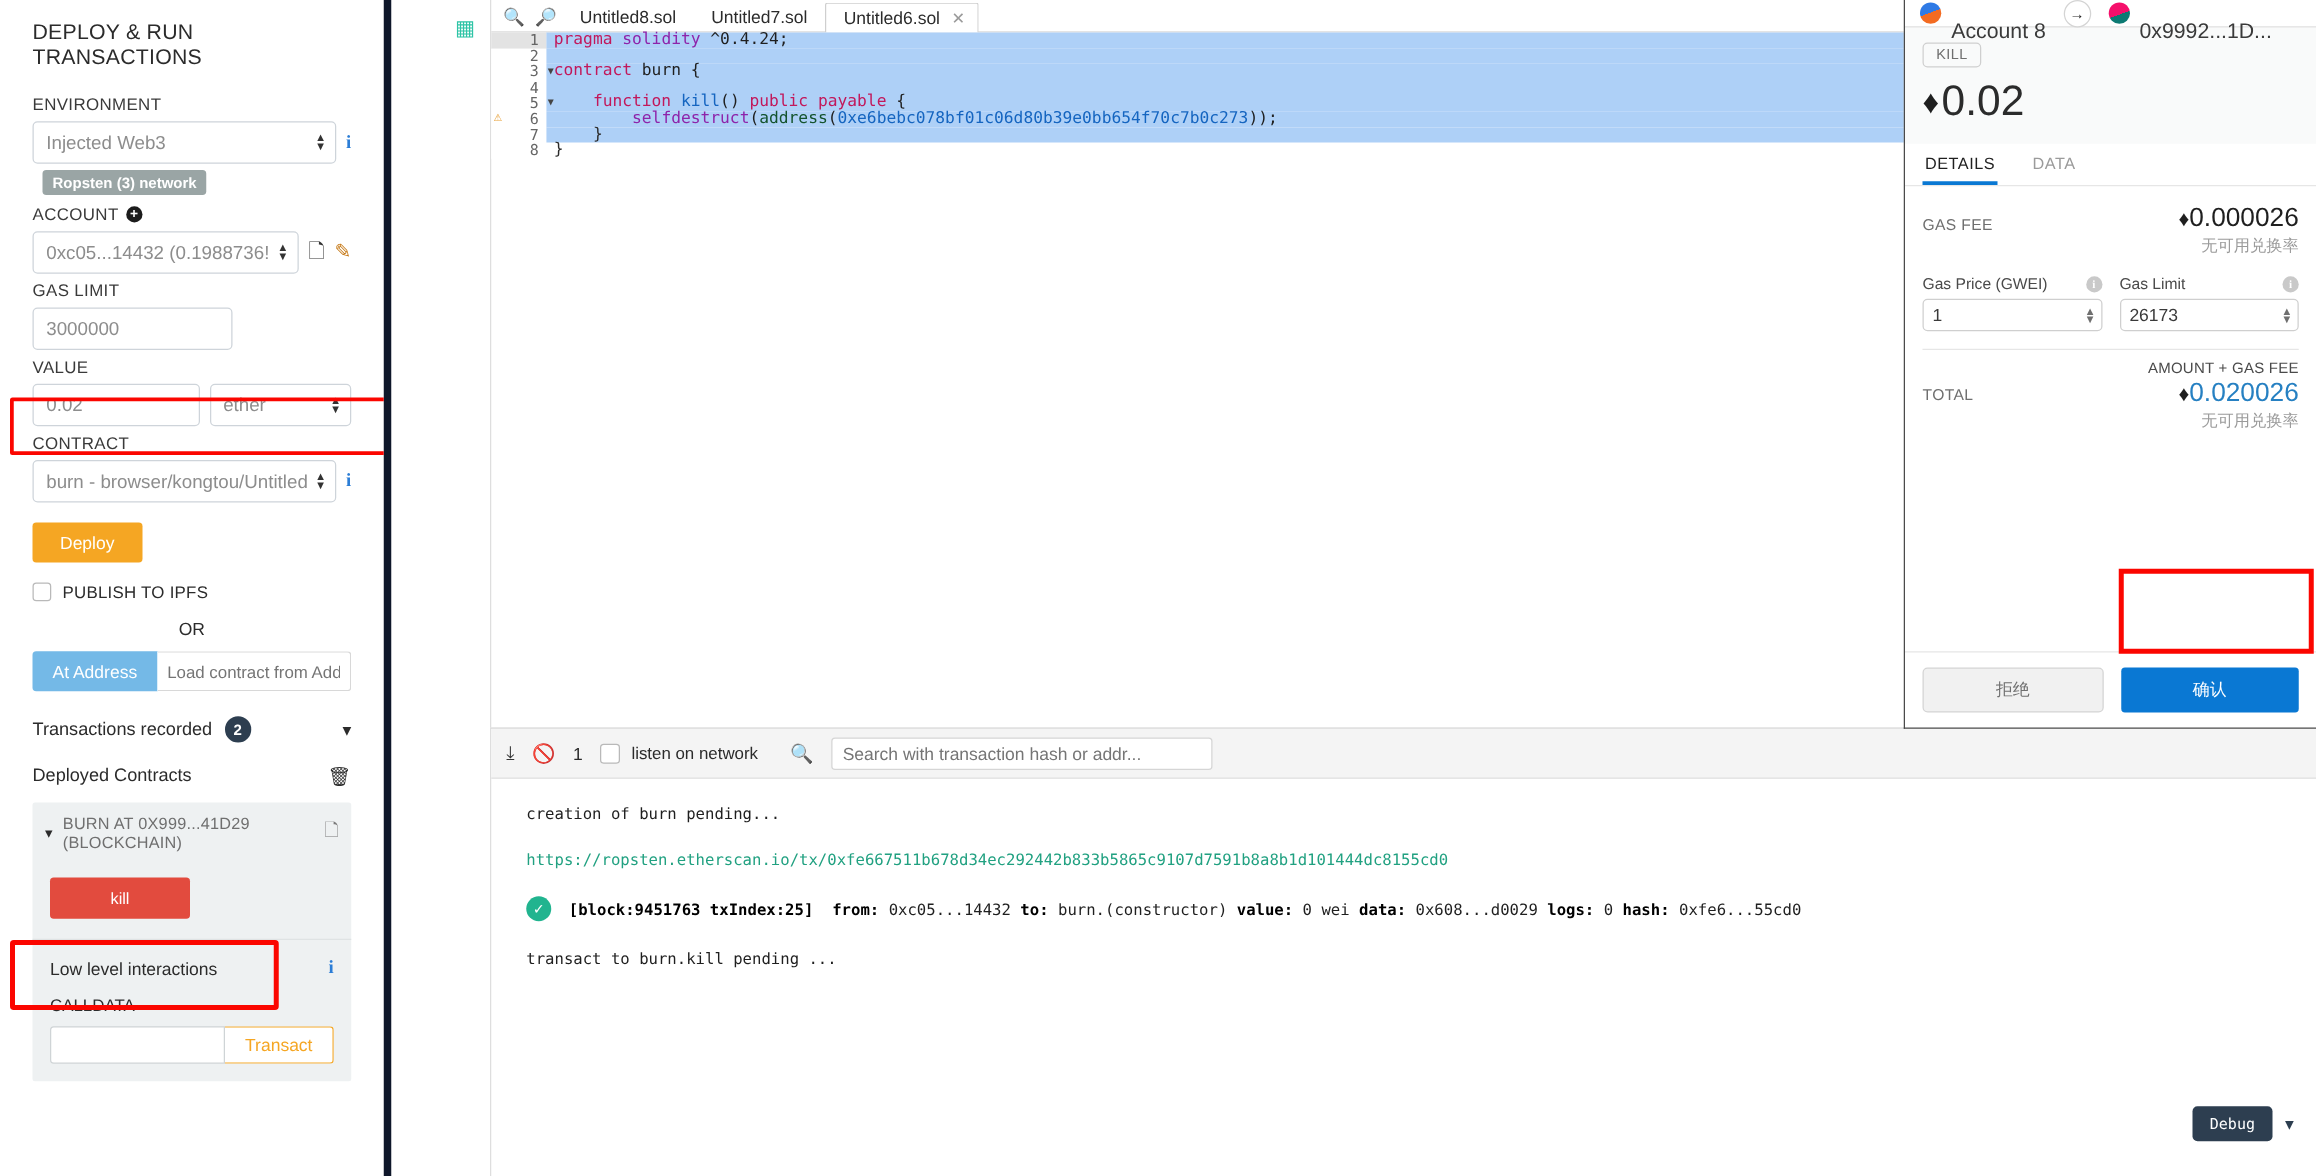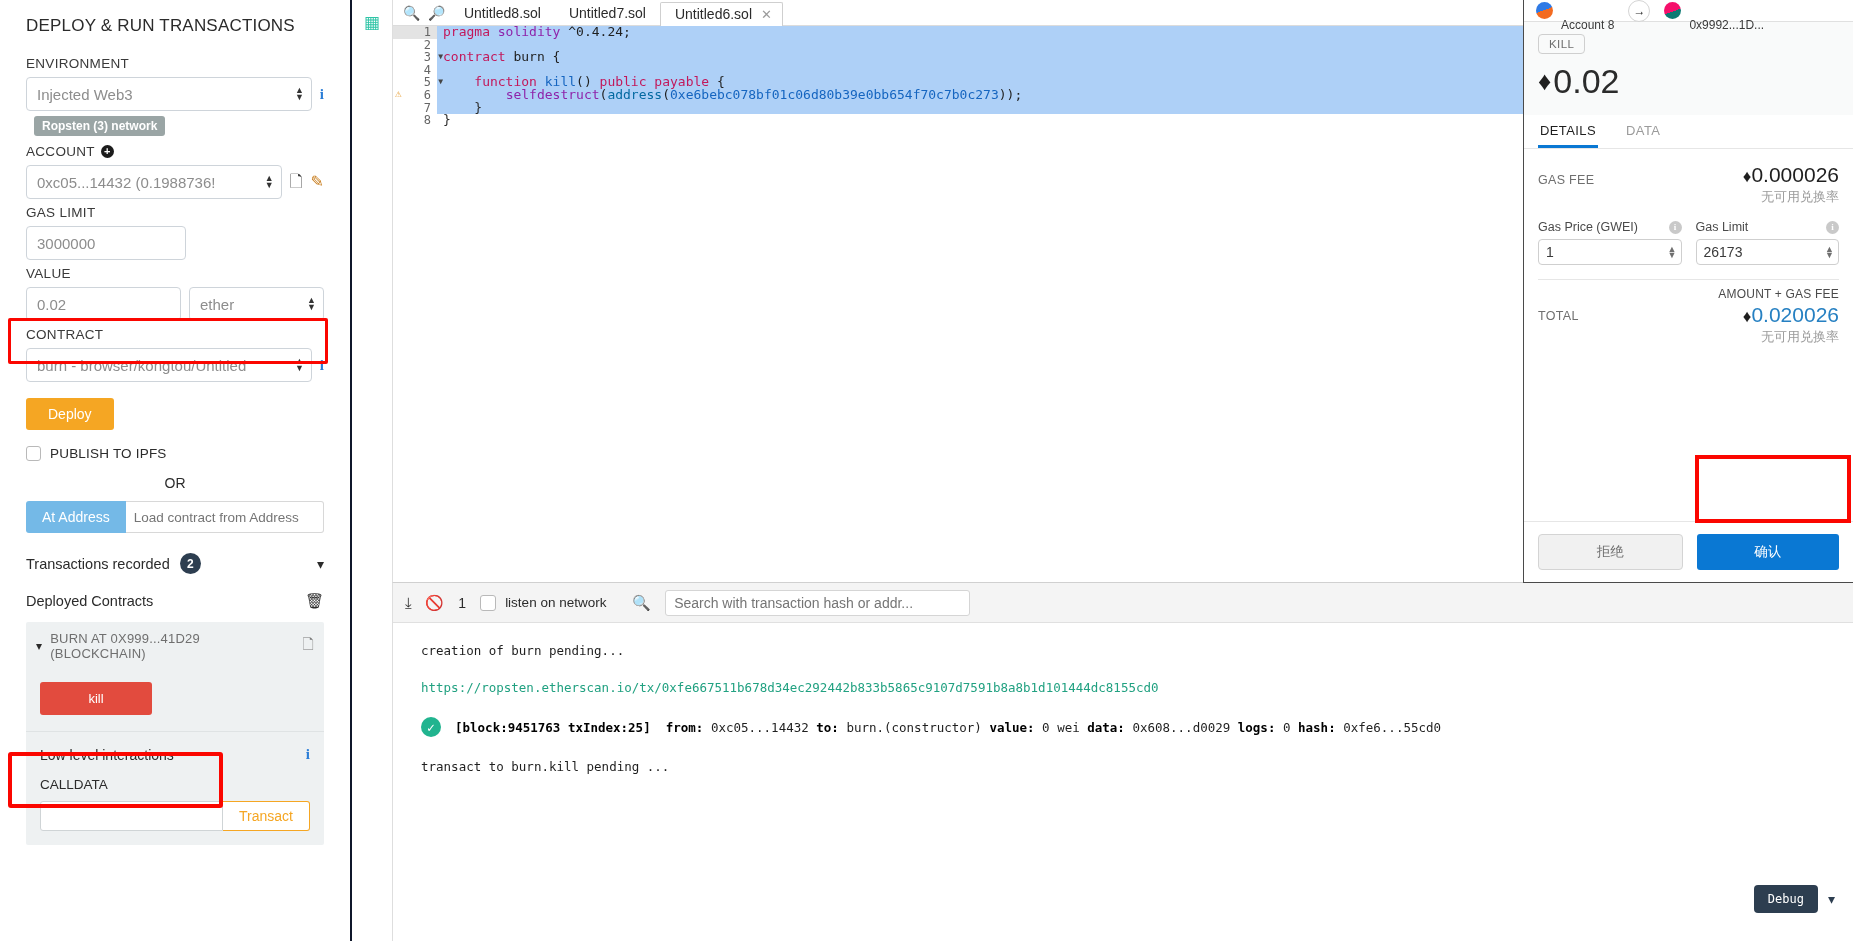--- a/index.html
+++ b/index.html
@@ -8,23 +8,23 @@
     width: 1853px; height: 941px;
     overflow: hidden;
     background: #fff;
     font-family: "Liberation Sans", sans-serif;
   }
   #app { position: relative; width: 1853px; height: 941px; }
 
   
   #sidebar {
     position: absolute; left: 0; top: 0;
-    width: 352px; height: 941px;
+    width: 313px; height: 941px;
     background: #fff;
-    border-right: 2px solid #0f172a;
+    border-right: 6px solid #0f172a;
     padding: 0 26px;
     overflow: hidden;
   }
   .panel-title {
     font-size: 17px; color: #2b2b2b; letter-spacing: .2px;
     padding: 16px 0 14px 0; font-weight: 400;
   }
   .field-label {
     font-size: 13.5px; color: #3a3a3a; letter-spacing: .3px;
     margin: 6px 0 6px 0; text-transform: uppercase;
@@ -173,21 +173,21 @@
     position: relative; font-size: 12px;
   }
   .gutter.cur { background: #e3e3e3; }
   .fold { position: absolute; right: -6px; color:#444; font-size: 8px; }
   .warnmark { position: absolute; left: 2px; top: -1px; color:#e8a33d; font-size: 11px; }
   .code-line { flex: 1; padding-left: 6px; white-space: pre; color: #2b2b2b; }
   .sel { background: #aed0f7; }
   .k-pink { color: #c2185b; }
   .k-purple { color: #8e24aa; }
   .k-blue { color: #1565c0; }
-  .k-orange { color: #0369a1; }
+  .k-orange { color: #14532d; }
   .k-dark { color: #1f1f1f; }
 
   
   #terminal {
     position:absolute; left: 392px; top: 582px; right: 0; bottom: 0;
     background:#fff; border-top: 1px solid #d0d0d0; border-left:1px solid #dedede;
   }
   .term-bar {
     display:flex; align-items:center; gap: 14px; height: 40px;
     background: #f4f4f4; border-bottom: 1px solid #e0e0e0; padding: 0 12px;
@@ -224,21 +224,21 @@
     background:#fff; border-left: 1px solid #4a4a4a; border-bottom:1px solid #4a4a4a;
     display:flex; flex-direction: column;
   }
   .mm-head {
     display:flex; align-items:center; height: 22px; padding: 0 12px;
     border-bottom: 1px solid #e0e0e0; position: relative; gap: 8px;
   }
   .blob { width: 17px; height: 17px; border-radius: 50%; flex:0 0 17px; }
   .blob-a { background: linear-gradient(160deg,#2f7ae5 0 48%, #f36b21 48% 100%); }
   .blob-b { background: linear-gradient(160deg,#f5106b 0 55%, #0d7a73 55% 100%); }
-  .mm-acct { font-size: 12px; color: #3a3a3a; white-space: nowrap; margin-top: 28px; }
+  .mm-acct { font-size: 17px; color: #3a3a3a; white-space: nowrap; margin-top: 28px; }
   .mm-arrow {
     width: 22px; height: 22px; border-radius: 50%; border:1px solid #d4d4d4; background:#fff;
     display:flex; align-items:center; justify-content:center; font-size: 12px; color:#1f1f1f;
     margin: 0 6px;
   }
   .mm-hero { background:#f9fafa; padding: 12px 14px 14px 14px; }
   .mm-kill {
     display:inline-block; border:1px solid #cfcfcf; border-radius:4px;
     font-size: 11.5px; color:#6f6f6f; padding: 3px 10px; letter-spacing:.4px;
   }

